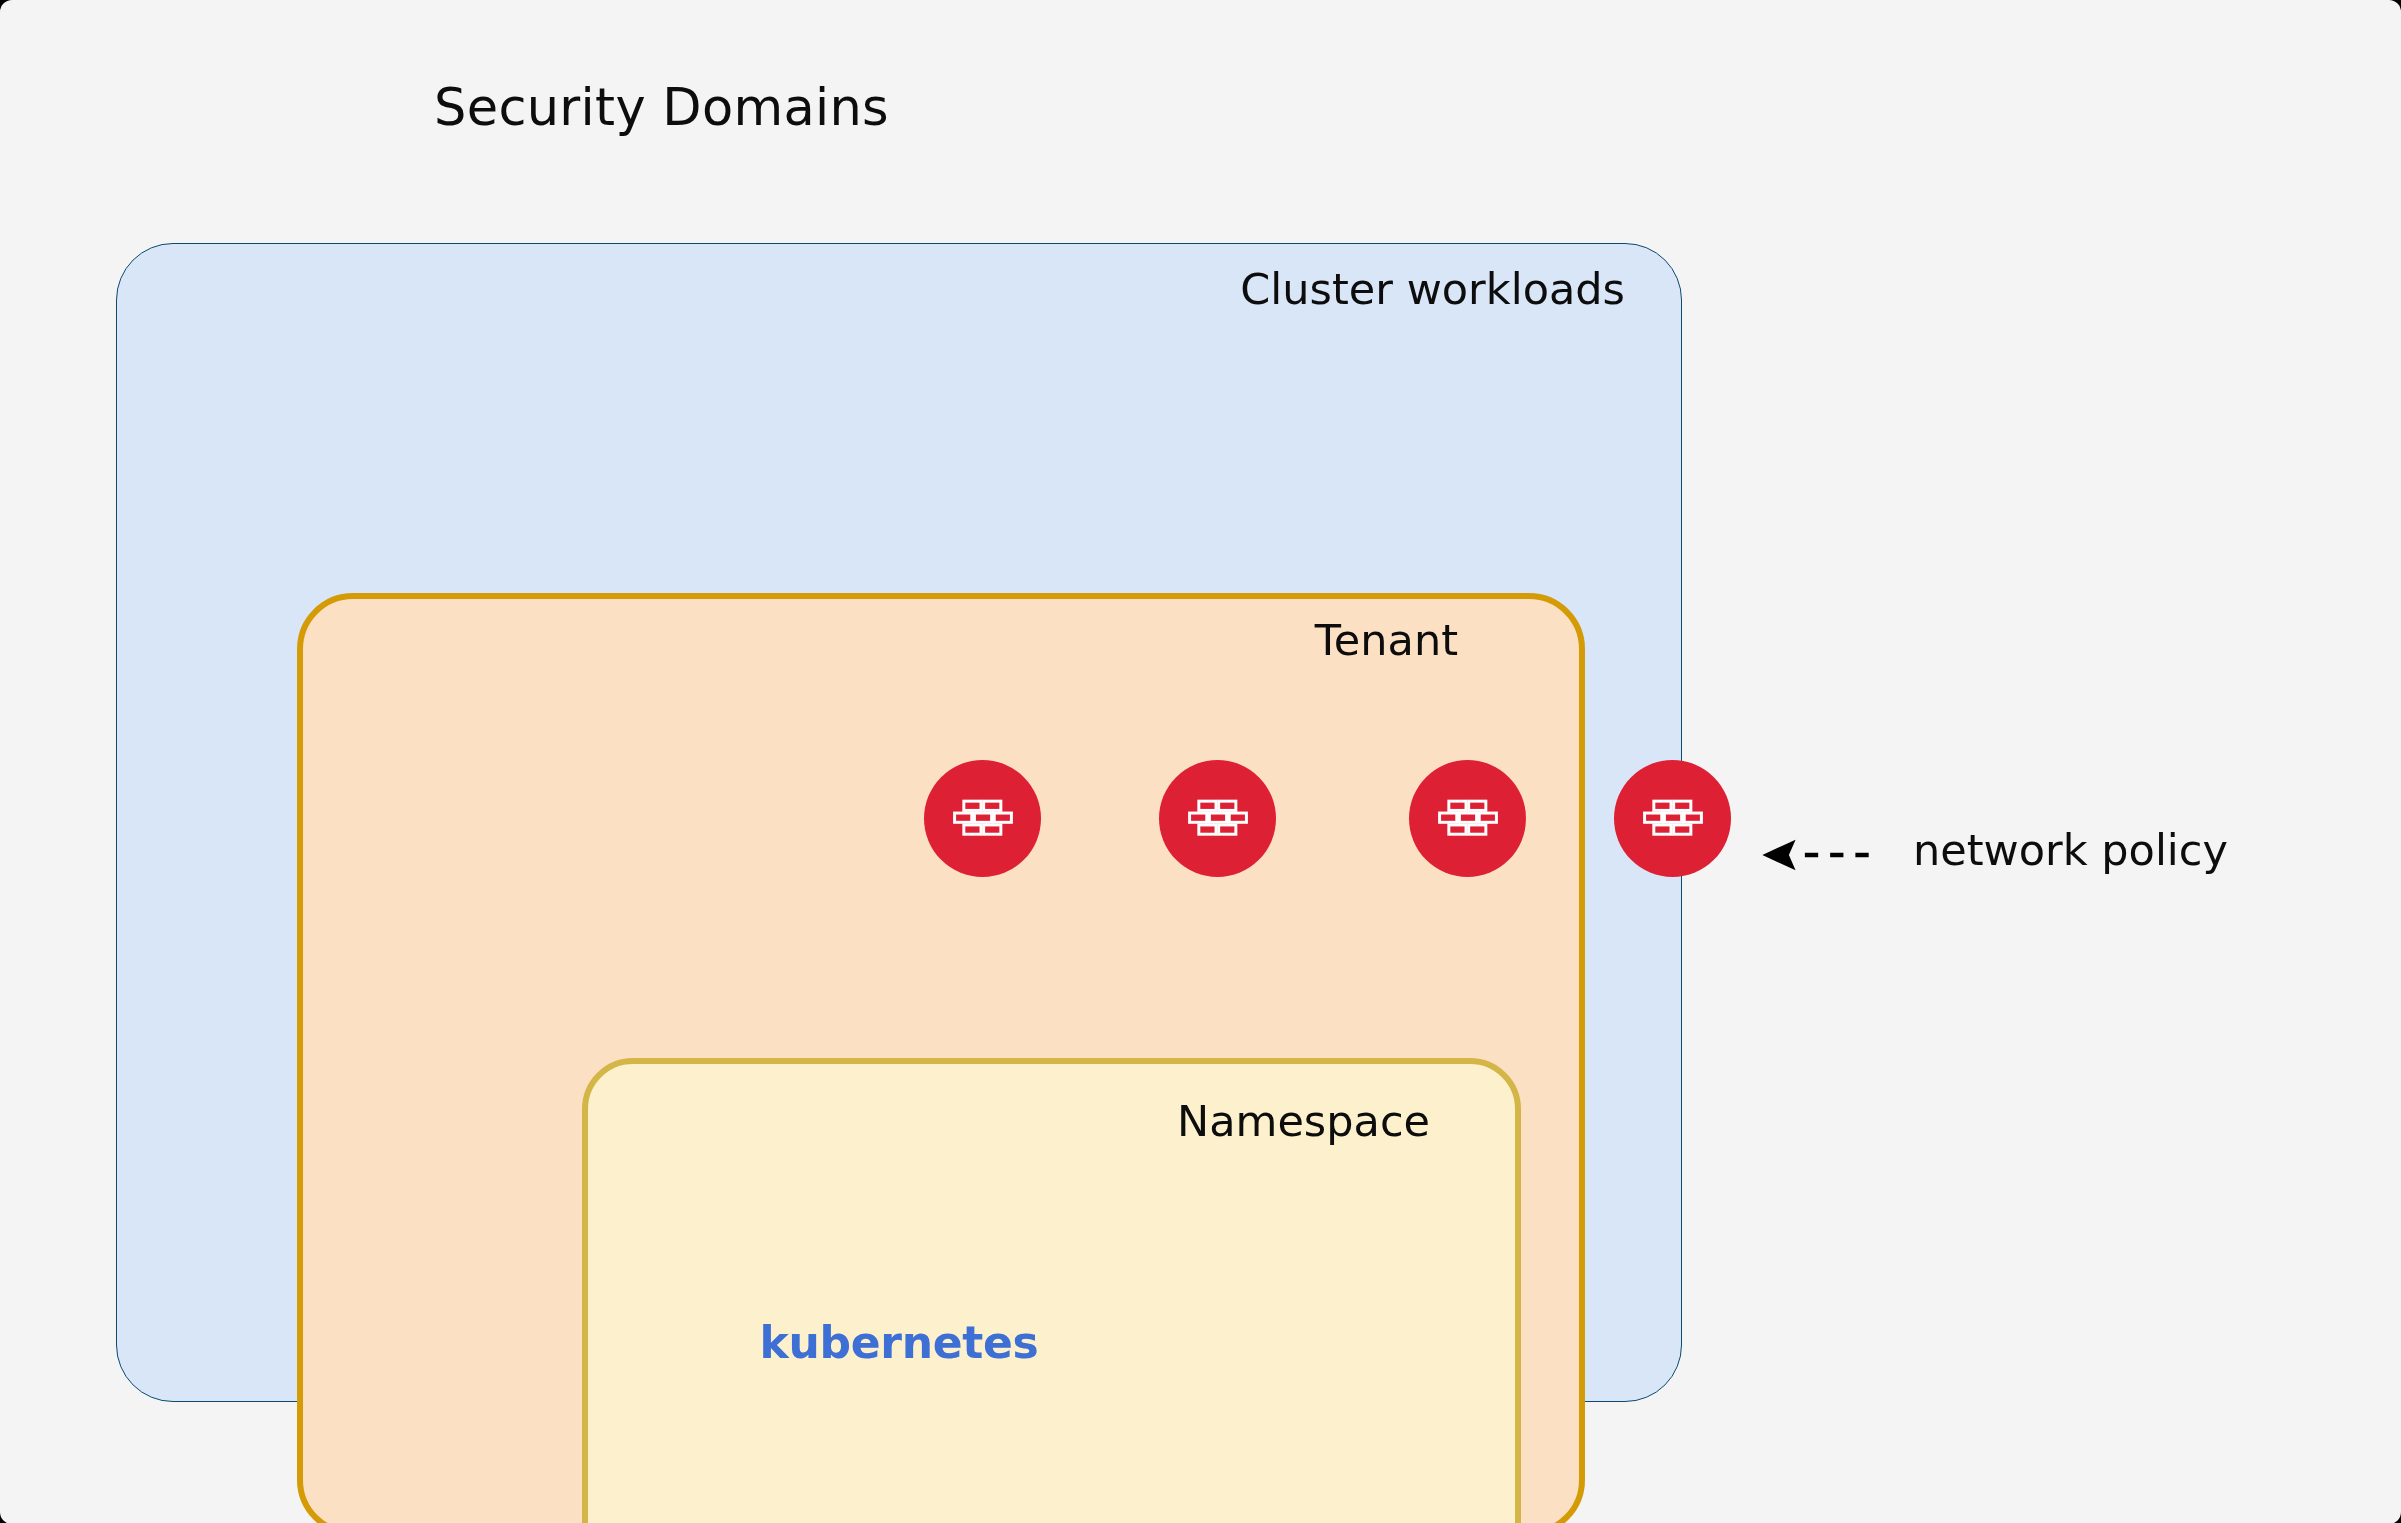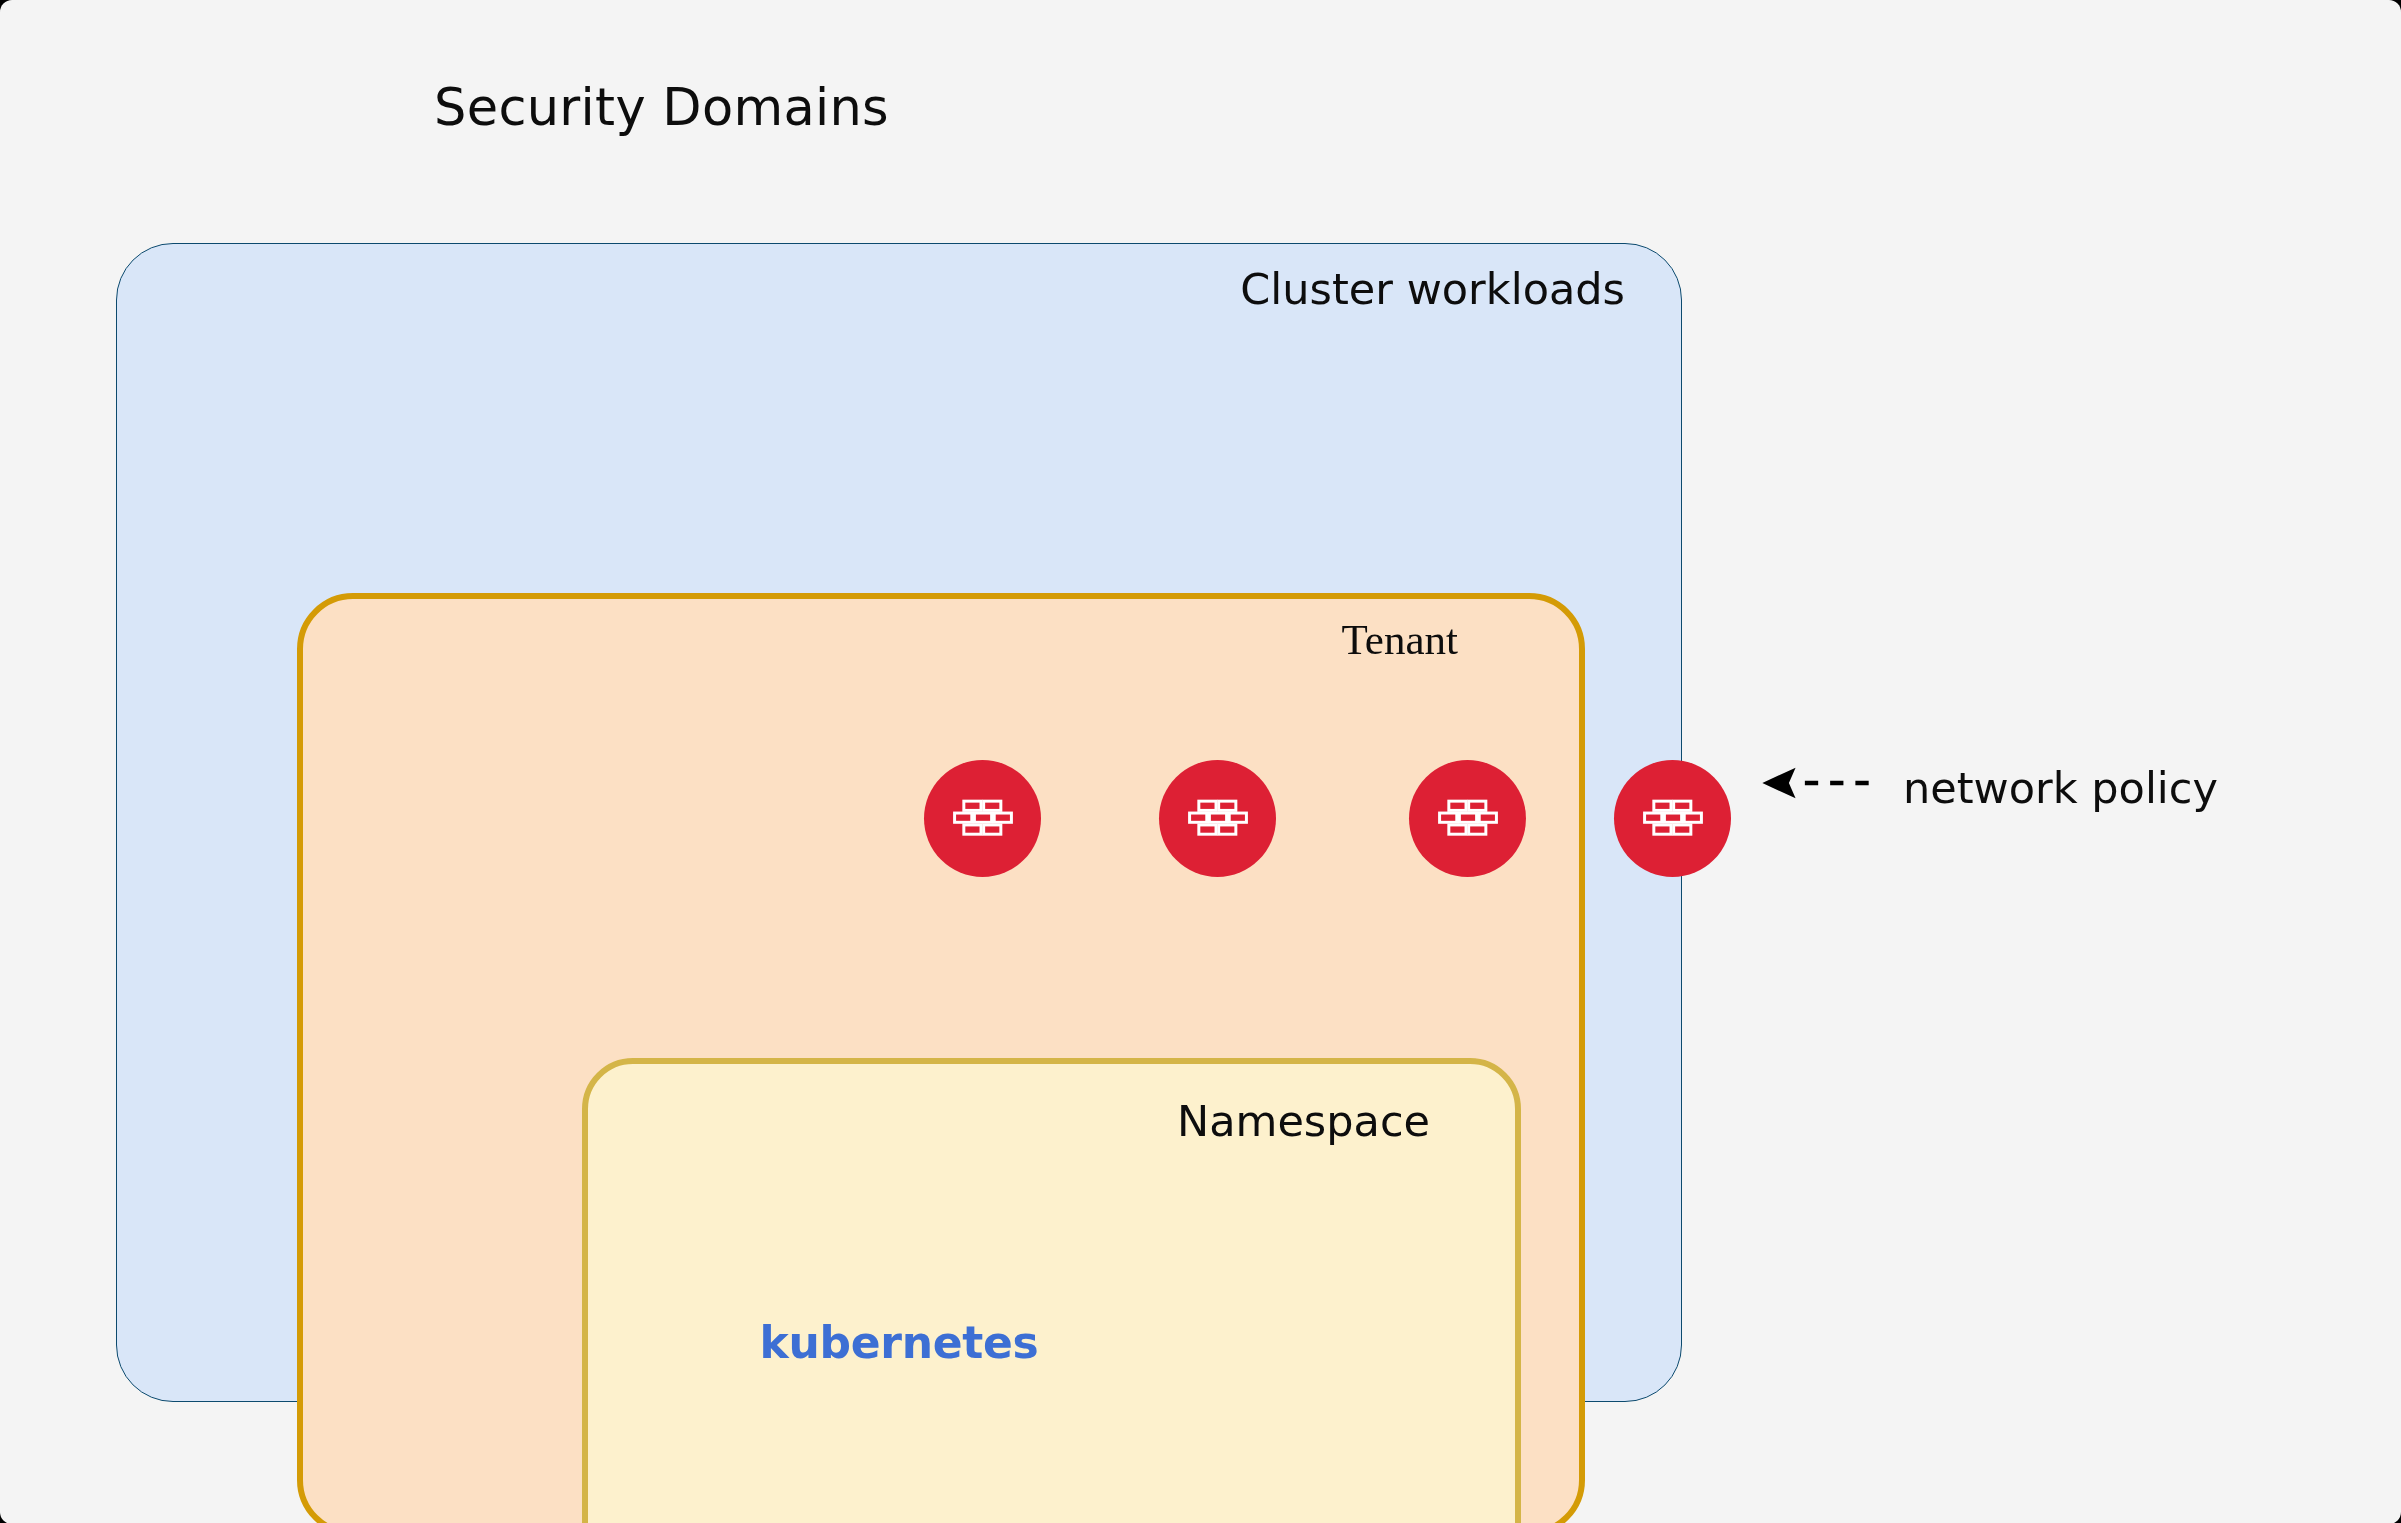--- a/index.html
+++ b/index.html
@@ -90,21 +90,20 @@
     border-radius: 56px;
     background: #fce0c4;
   }
   .label-tenant {
     position: absolute;
     right: 121px;
     top: 16px;
     font-size: 43px;
     color: #0d0d0d;
     white-space: nowrap;
-    font-family: Liberation Serif, serif;
   }
 
   
   .box-namespace {
     position: absolute;
     left: 279px;
     top: 459px;
     width: 939px;
     height: 717px;
     box-sizing: border-box;
@@ -135,22 +134,23 @@
     justify-content: center;
   }
   .fw svg { display: block; }
 
   
   .annotation {
     position: absolute;
     left: 1761px;
     top: 763px;
     display: flex;
-    align-items: flex-start;
+    align-items: flex-end;
     height: 112px;
+    gap: 10px;
   }
   .annotation .arrow-wrap {
     width: 113px;
     height: 40px;
     display: block;
   }
   .annotation .anno-label {
     font-size: 43px;
     color: #0d0d0d;
     margin-left: 29px;

